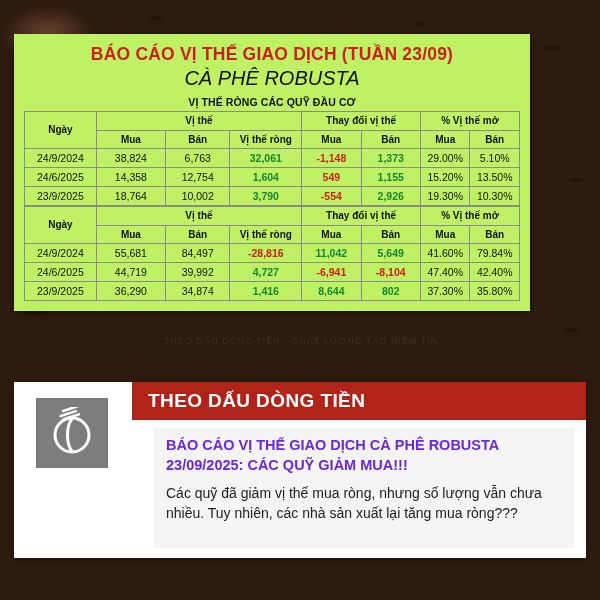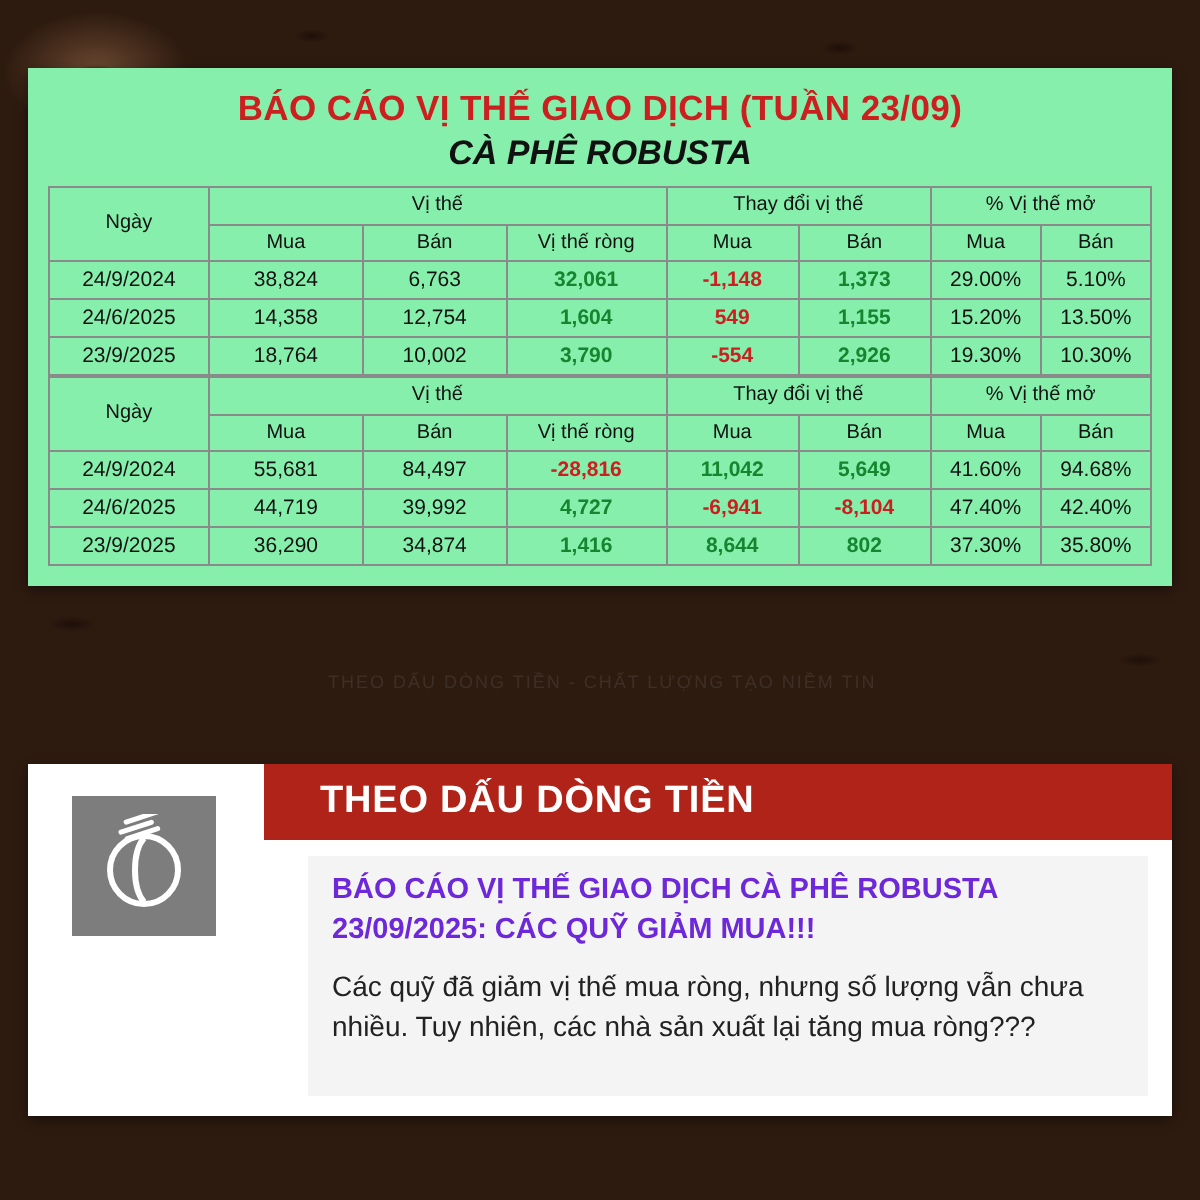--- a/index.html
+++ b/index.html
@@ -57,40 +57,40 @@
       radial-gradient(ellipse 18px 6px at 52% 92%, rgba(25,12,6,0.8) 0%, rgba(25,12,6,0) 70%),
       radial-gradient(ellipse 17px 5px at 74% 86%, rgba(25,12,6,0.8) 0%, rgba(25,12,6,0) 70%),
       radial-gradient(ellipse 19px 6px at 93% 90%, rgba(25,12,6,0.8) 0%, rgba(25,12,6,0) 70%);
   }
 
   
   #report-card {
     position: absolute;
     left: 14px;
     top: 34px;
-    width: 572px;
-    background: #86efac;
+    width: 516px;
+    background: #bef264;
     box-shadow: 0 2px 6px rgba(0,0,0,0.45);
     padding: 8px 10px 10px 10px;
     box-sizing: border-box;
   }
   .report-title {
     text-align: center;
     color: #cc1f1f;
     font-weight: bold;
     font-size: 17.5px;
     letter-spacing: 0.2px;
     margin: 2px 0 1px 0;
   }
   .report-subtitle {
     text-align: center;
     color: #111111;
-    font-weight: bold;
+    font-weight: normal;
     font-style: italic;
-    font-size: 17px;
+    font-size: 20px;
     margin: 2px 0 6px 0;
   }
   .section-caption {
     text-align: center;
     font-weight: bold;
     font-size: 10.5px;
     color: #111;
     margin: 4px 0 3px 0;
     letter-spacing: 0.1px;
   }
@@ -101,21 +101,21 @@
     color: #111;
     table-layout: fixed;
   }
   table.pos th, table.pos td {
     border: 1px solid #8a8a8a;
     text-align: center;
     padding: 3px 1px;
     line-height: 1.15;
   }
   table.pos th {
-    font-weight: normal;
+    font-weight: bold;
     font-size: 10px;
   }
   td.date-cell {
     font-size: 10.5px;
   }
   .green { color: #15862f; font-weight: bold; }
   .red { color: #cc1f1f; font-weight: bold; margin-top: 12px; }
 
   
   .watermark {
@@ -158,21 +158,21 @@
   }
   #banner {
     position: absolute;
     left: 118px;
     top: 0;
     width: 454px;
     height: 38px;
     background: #b02318;
     display: flex;
     align-items: center;
-    padding-left: 28px;
+    padding-left: 16px;
     box-sizing: border-box;
   }
   #banner .banner-text {
     color: #ffffff;
     font-weight: bold;
     font-size: 19px;
     letter-spacing: 0.4px;
   }
   #note-box {
     position: absolute;
@@ -200,20 +200,21 @@
 </style>
 </head>
 <body>
 
 <div id="bg"></div>
 
 <div id="report-card">
   <div class="report-title">BÁO CÁO VỊ THẾ GIAO DỊCH (TUẦN 23/09)</div>
   <div class="report-subtitle">CÀ PHÊ ROBUSTA</div>
 
+  <div class="section-caption">VỊ THẾ RÒNG CÁC QUỸ ĐẦU CƠ</div>
   <table class="pos">
     <colgroup>
       <col style="width:14.5%">
         <col style="width:14%">
         <col style="width:13%">
         <col style="width:14.5%">
       <col style="width:12%">
         <col style="width:12%">
         <col style="width:10%">
         <col style="width:10%">
@@ -299,21 +300,21 @@
     </thead>
     <tbody>
       <tr>
         <td class="date-cell">24/9/2024</td>
         <td>55,681</td>
         <td>84,497</td>
         <td class="red">-28,816</td>
         <td class="green">11,042</td>
         <td class="green">5,649</td>
         <td>41.60%</td>
-        <td>94.68%</td>
+        <td>79.84%</td>
       </tr>
       <tr>
         <td class="date-cell">24/6/2025</td>
         <td>44,719</td>
         <td>39,992</td>
         <td class="green">4,727</td>
         <td class="red">-6,941</td>
         <td class="red">-8,104</td>
         <td>47.40%</td>
         <td>42.40%</td>

